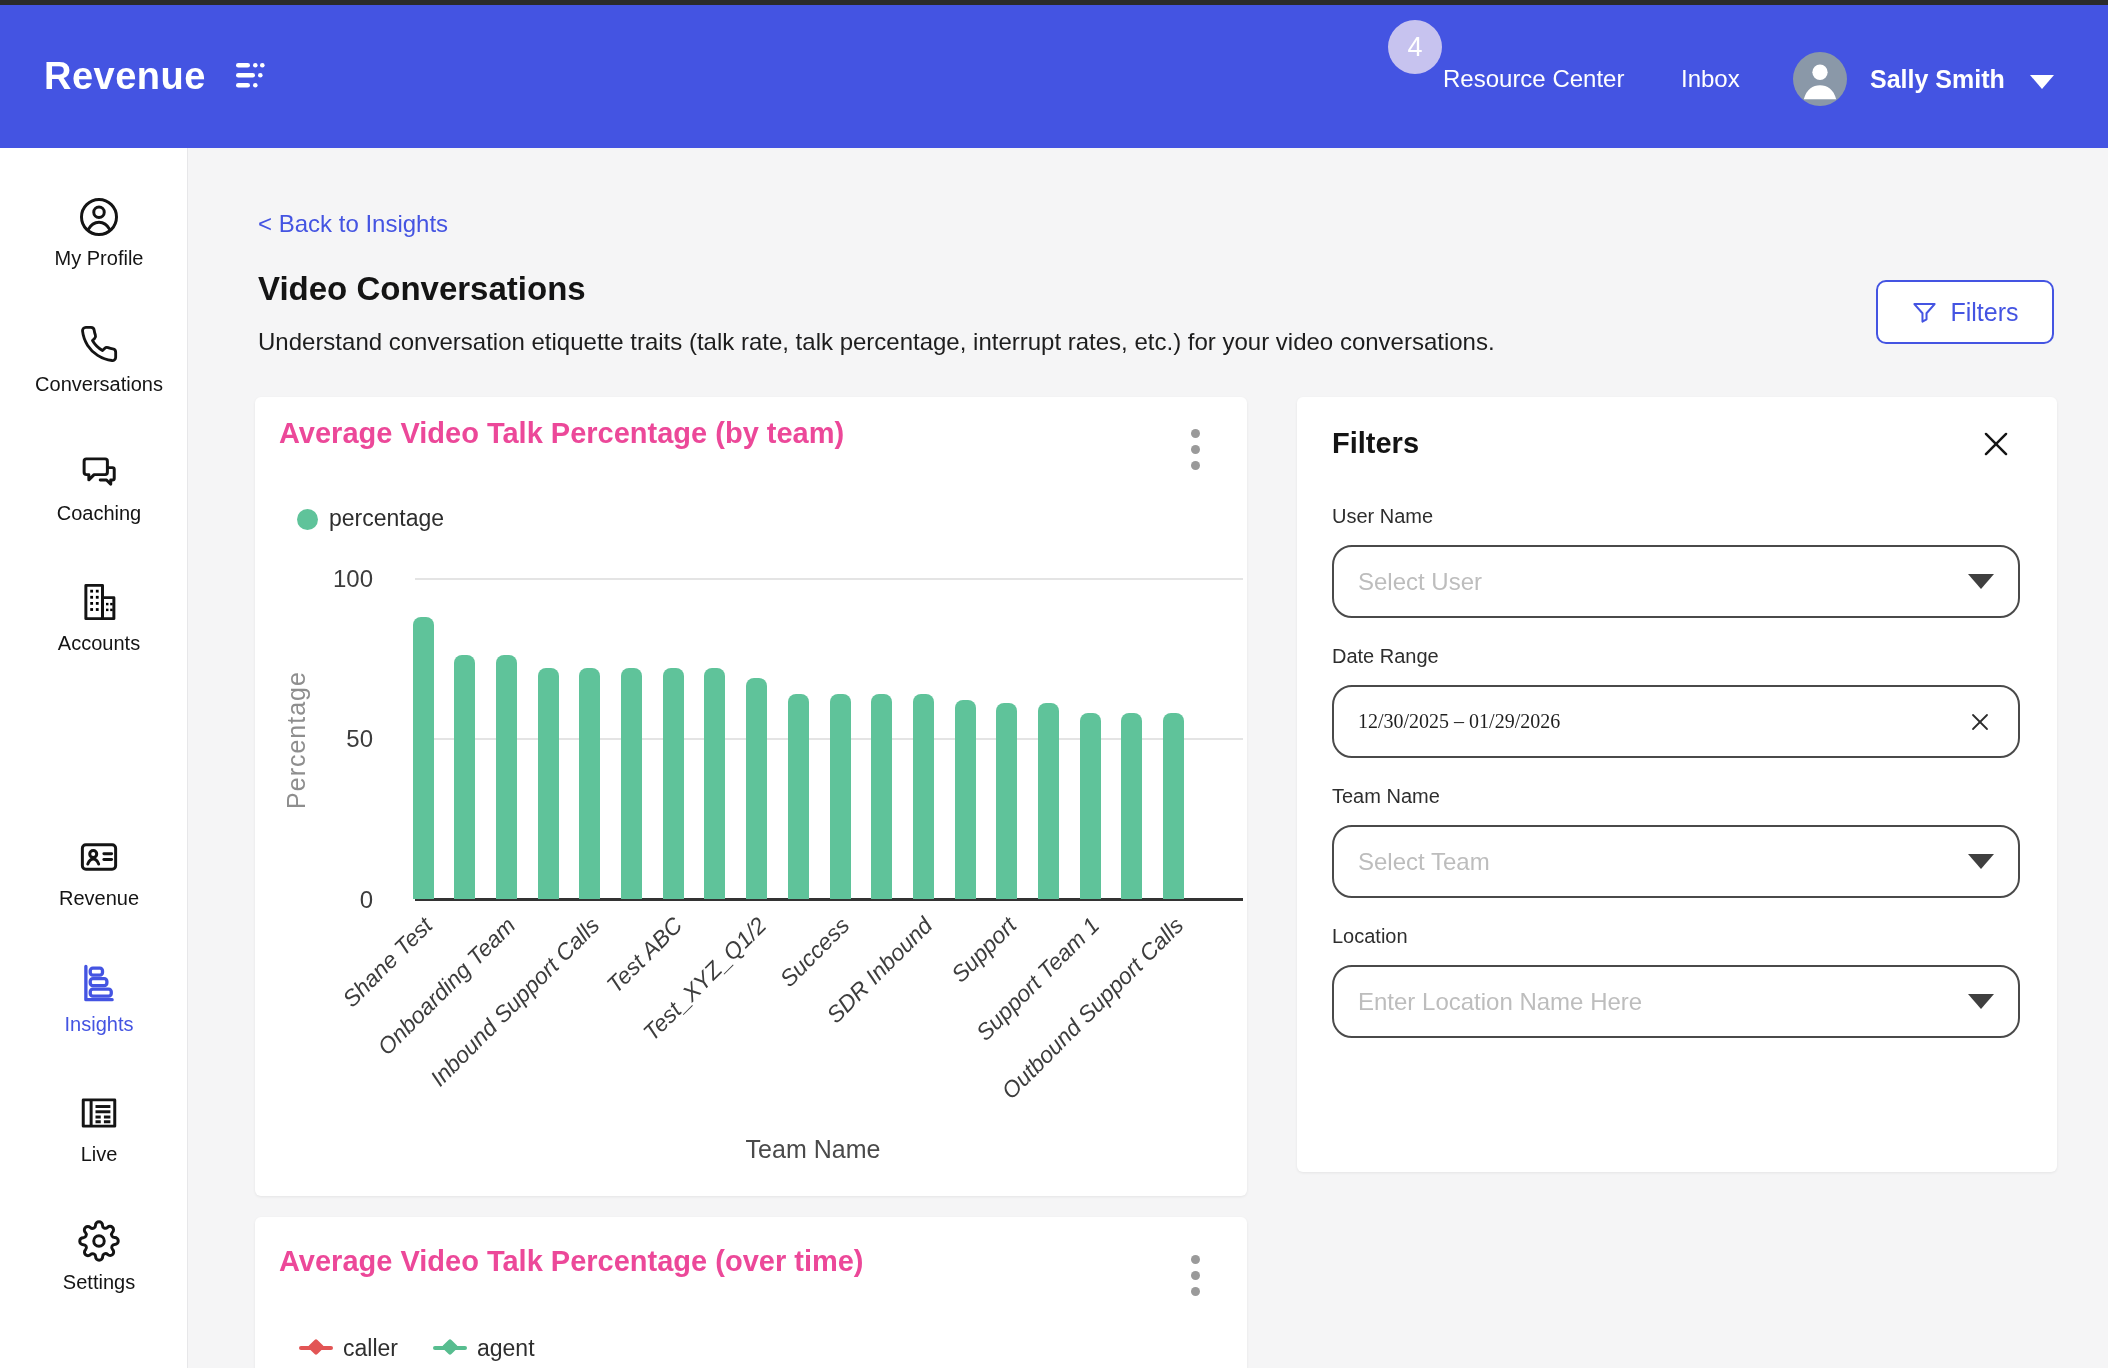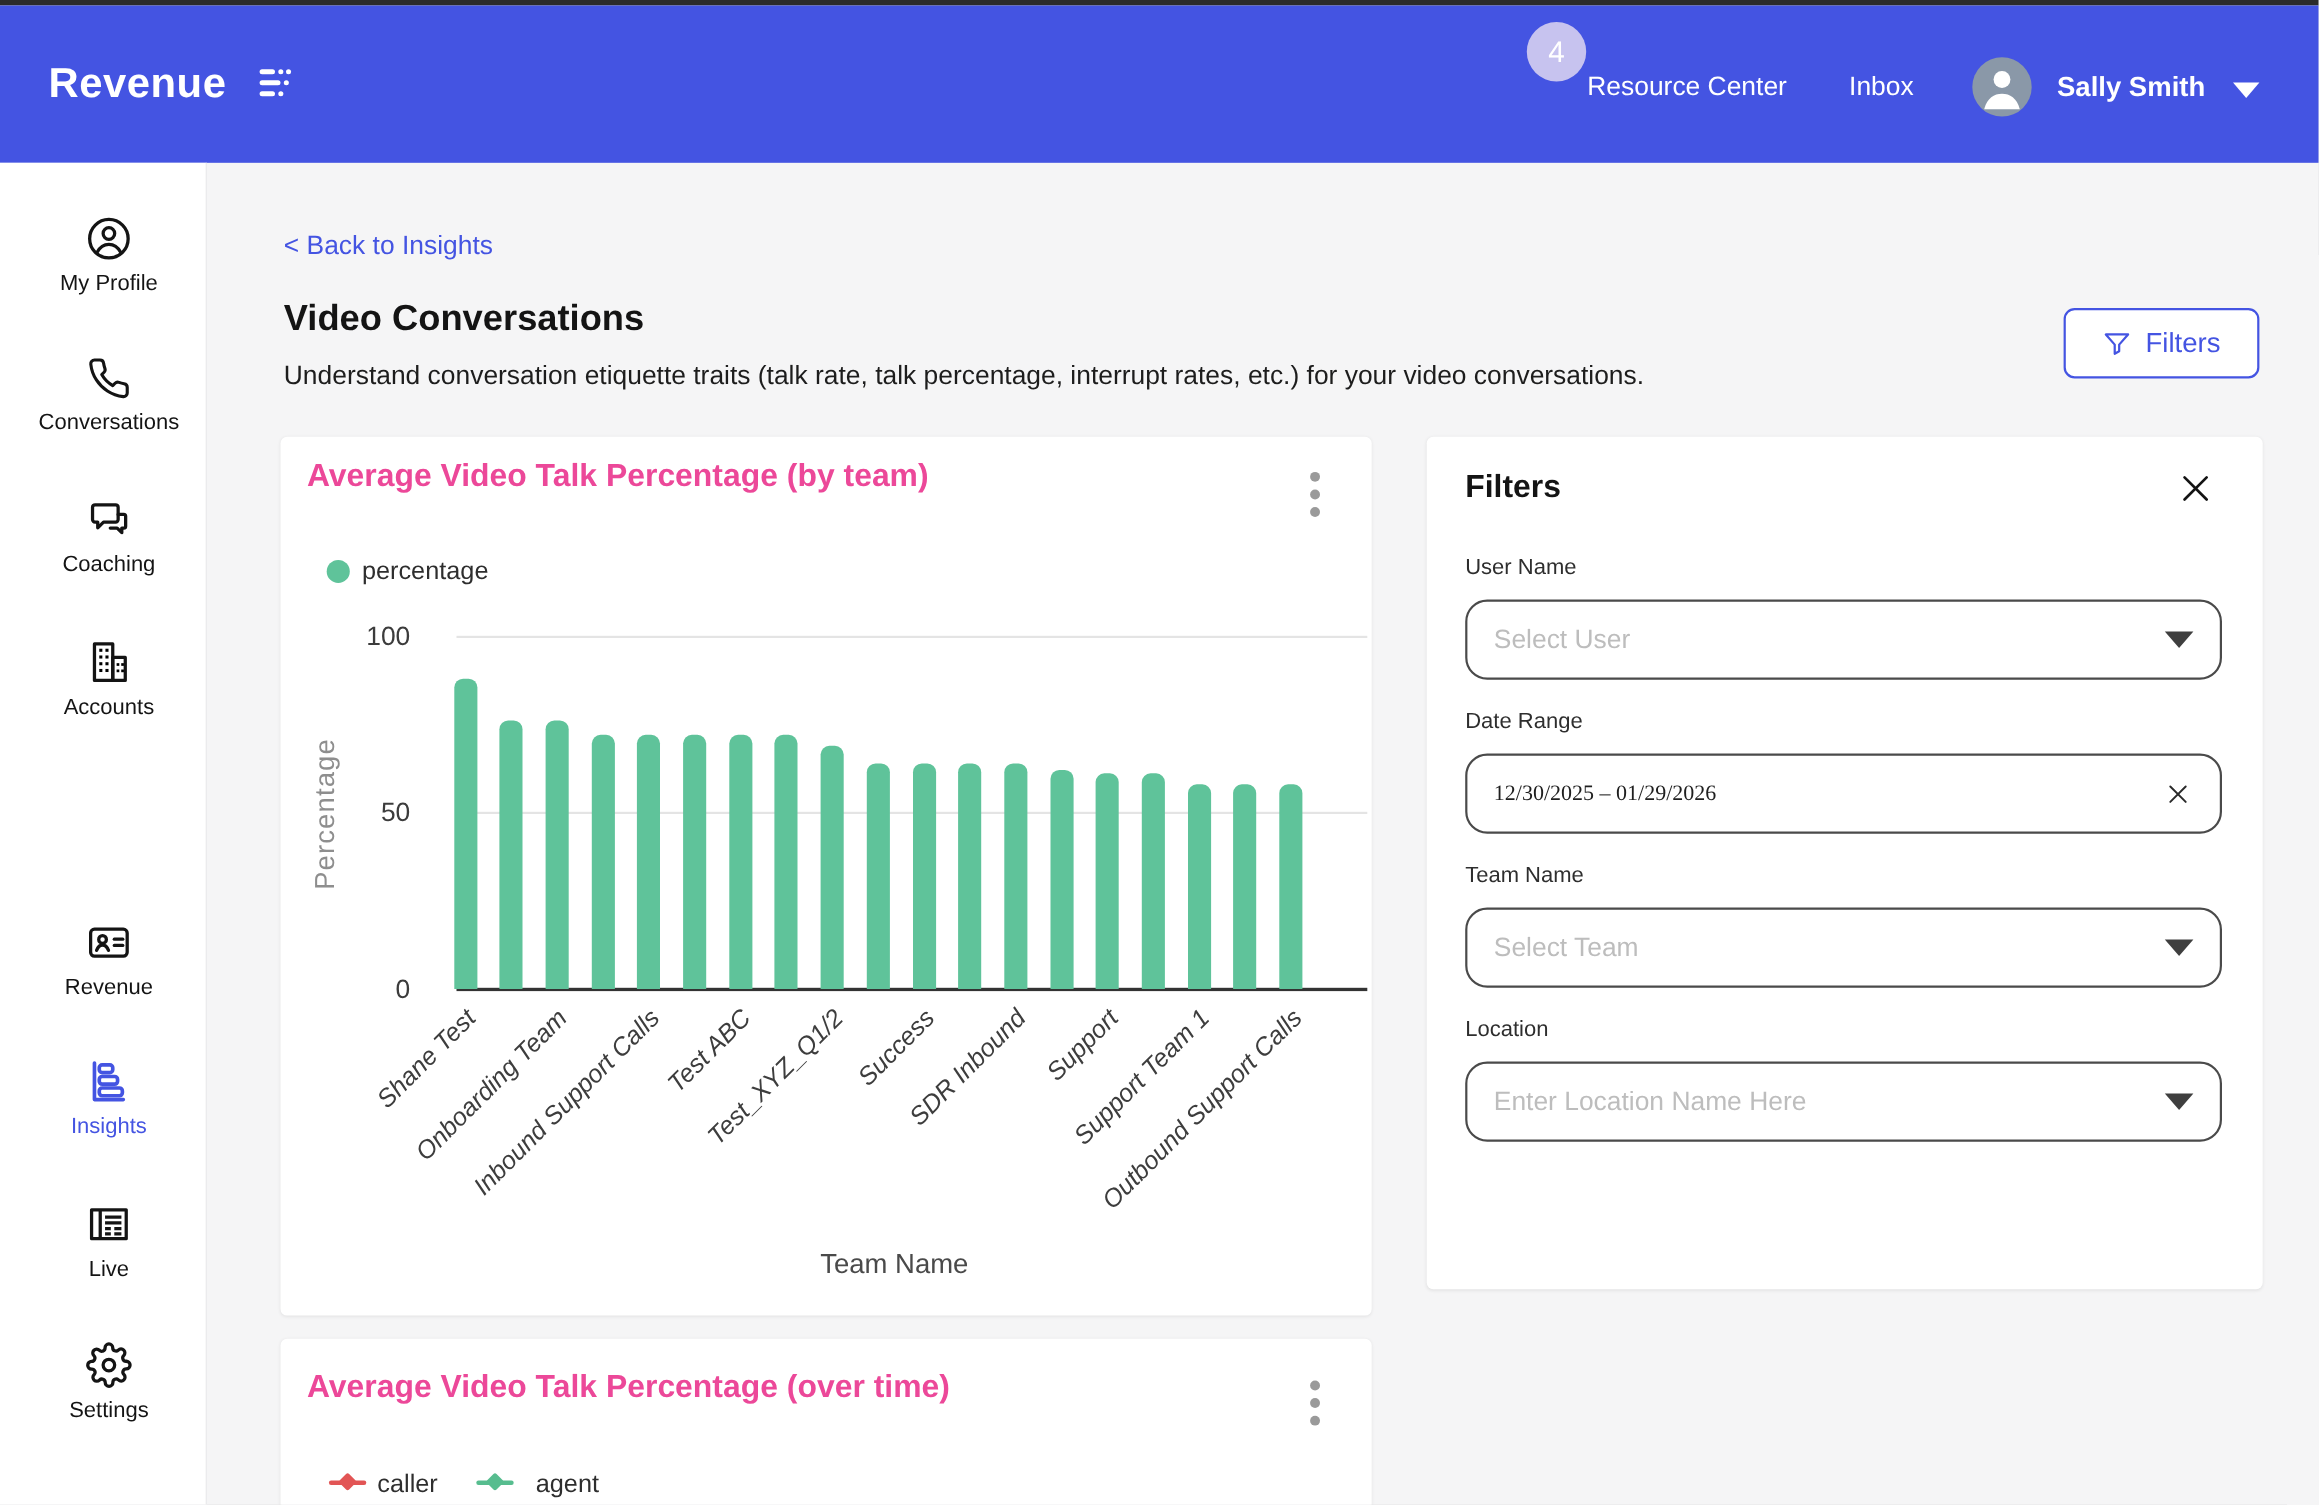--- a/index.html
+++ b/index.html
@@ -279,21 +279,21 @@
     <span class="lmark" style="left:44px; top:124px;">
       <span class="lline" id="caller-line" style="background: rgb(226, 85, 85);"></span>
         <span class="ldiamond" id="caller-diamond" style="background: rgb(226, 85, 85);"></span>
     </span>
     <span class="l-text" style="left:88px; top:118px;">caller</span>
 
     <span class="lmark" style="left:178px; top:124px;">
       <span class="lline" id="agent-line" style="background: rgb(87, 189, 143);"></span>
         <span class="ldiamond" id="agent-diamond" style="background: rgb(87, 189, 143);"></span>
     </span>
-    <span class="l-text" style="left:232px; top:118px;">agent</span>
+    <span class="l-text" style="left:222px; top:118px;">agent</span>
   </div>
 
   <div class="card fpanel">
     <div class="fpanel-title">Filters</div>
     <svg class="fpanel-close" width="38" height="38" viewBox="0 0 34 34">
       <line x1="8" y1="8" x2="26" y2="26" stroke="#141414" stroke-width="2.2" stroke-linecap="round"></line>
       <line x1="26" y1="8" x2="8" y2="26" stroke="#141414" stroke-width="2.2" stroke-linecap="round"></line>
     </svg>
 
     <div class="f-label" style="top:108px">User Name</div>

